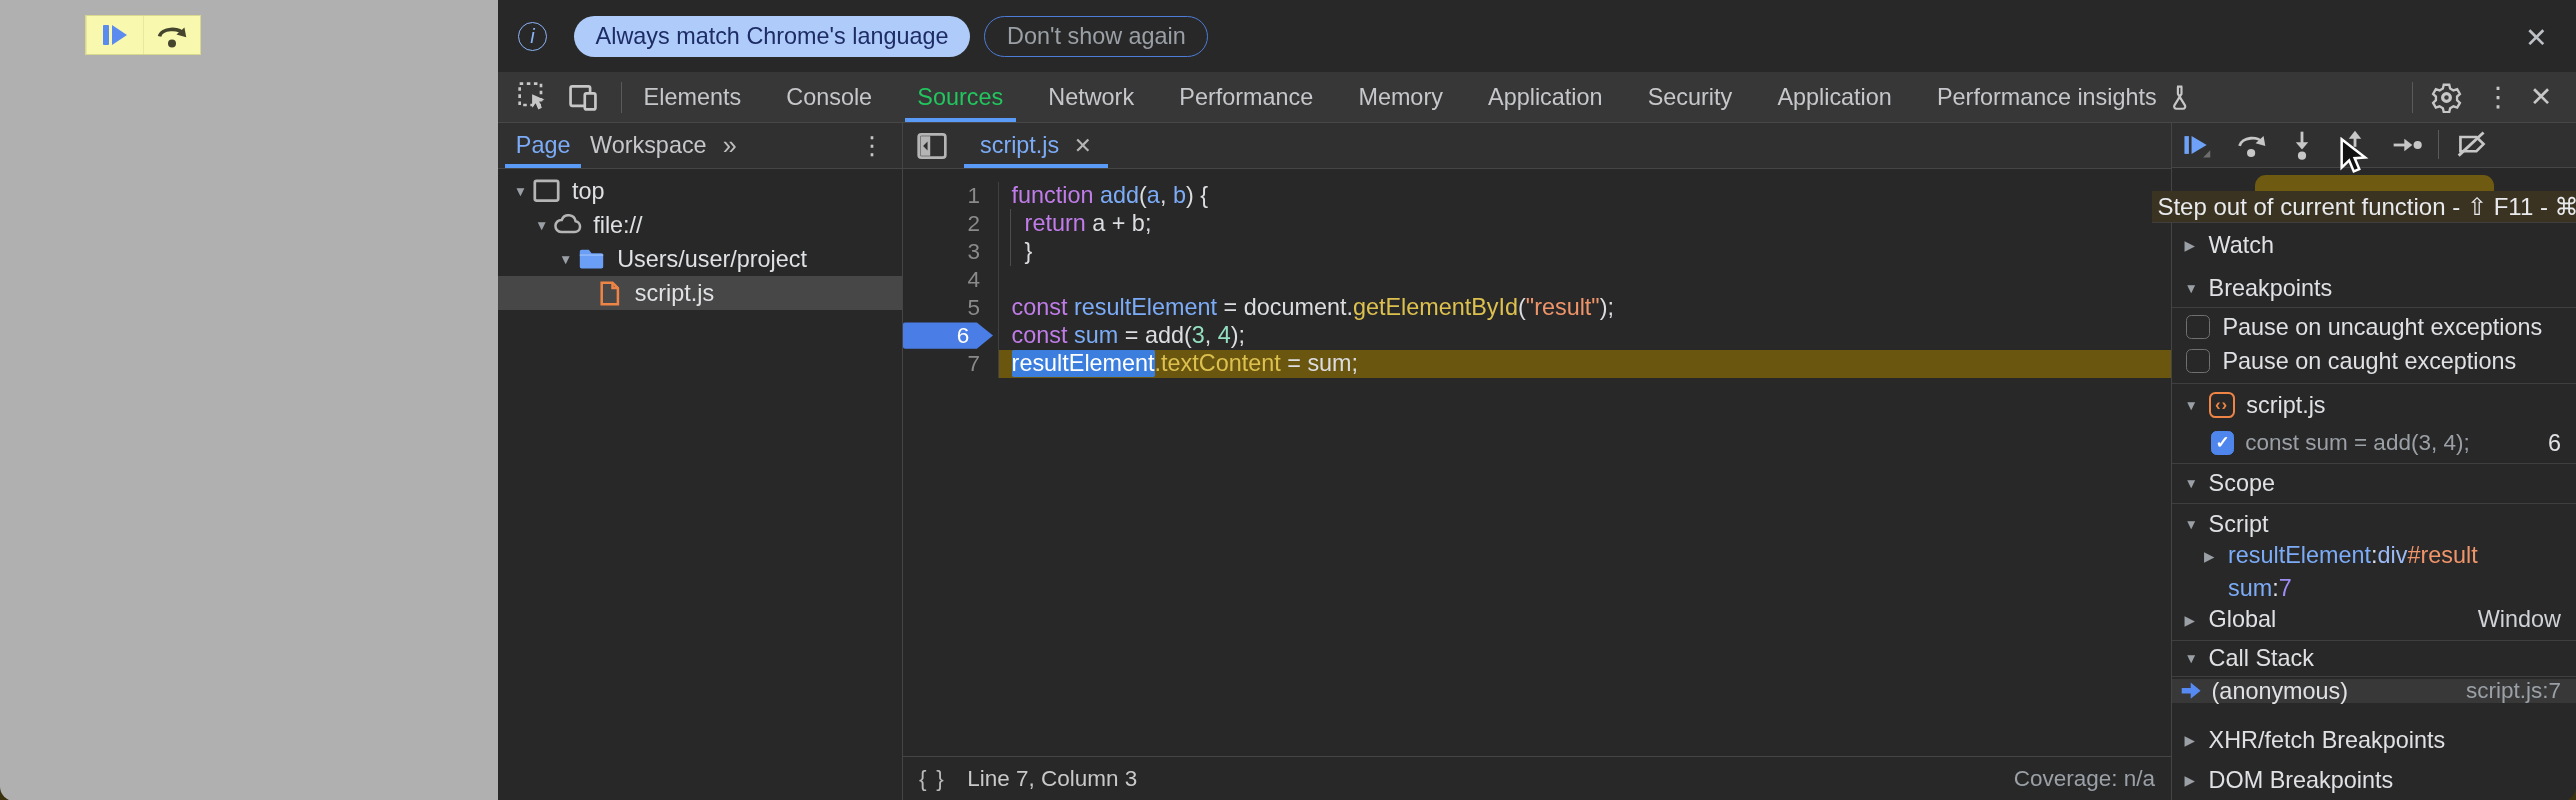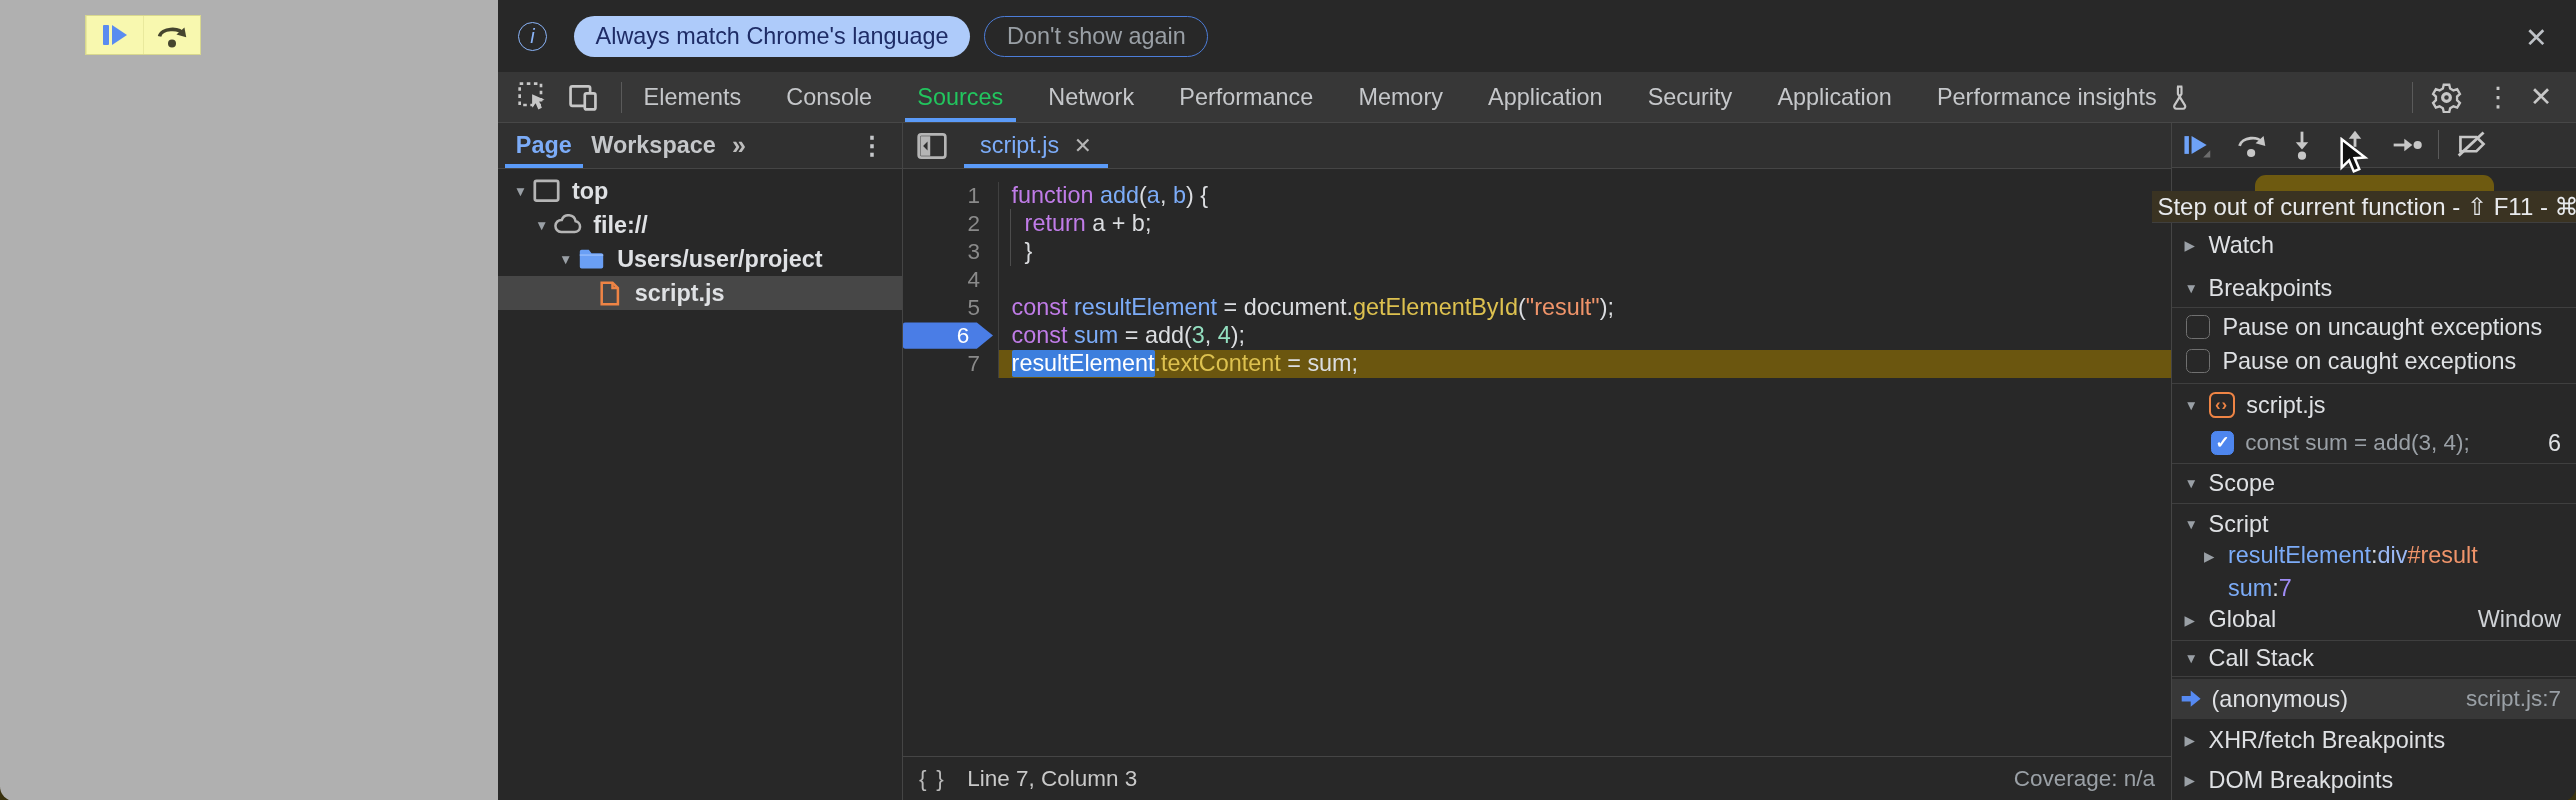--- a/index.html
+++ b/index.html
@@ -31,21 +31,21 @@
   .toolbar{position:absolute;left:0;top:72px;width:2078px;height:51px;background:#373737;border-bottom:0.9px solid #474747;box-sizing:border-box;}
   .tb-icon{position:absolute;top:8px;width:34px;height:34px;display:flex;align-items:center;justify-content:center;}
   .tb-sep{position:absolute;top:10px;width:0.9px;height:31px;background:#5a5a5a;}
   .top-tabs{position:absolute;left:133px;top:0;height:50px;display:flex;gap:20px;}
   .top-tab{position:relative;display:flex;align-items:center;padding:0 12.6px;font-size:23.4px;color:#c5c7ca;white-space:nowrap;}
   .top-tab.active{color:#22c55e;}
   .top-tab.active::after{content:"";position:absolute;left:0;right:0;bottom:0;height:3.6px;background:#5b9bf8;}
   .top-tab .flask{margin-left:10.8px;display:flex;}
 
   
-  .navigator{position:absolute;left:0;top:123px;width:405px;height:678px;background:#282828;border-right:0.9px solid #454545;box-sizing:border-box;font-weight:bold;}
+  .navigator{position:absolute;left:0;top:123px;width:405px;height:678px;background:#282828;border-right:0.9px solid #454545;box-sizing:border-box;}
   .editor{position:absolute;left:405px;top:123px;width:1268px;height:678px;background:#282828;}
   .sidebar{position:absolute;left:1673px;top:123px;width:406px;height:678px;background:#282828;border-left:0.9px solid #454545;box-sizing:border-box;}
 
   
   .nav-tabbar{position:relative;height:46px;background:#303030;border-bottom:0.9px solid #454545;box-sizing:border-box;display:flex;align-items:center;}
   .nav-tab{font-size:23.4px;color:#c5c7ca;margin-left:16px;position:relative;height:100%;display:flex;align-items:center;padding:0 1.8px;}
   .nav-tab.active{color:#7cacf8;}
   .nav-tab.active::after{content:"";position:absolute;left:-9px;right:-9px;bottom:0;height:3.6px;background:#5b9bf8;}
   .nav-overflow{font-size:25px;color:#bdbdbd;margin-left:14.4px;}
   .nav-kebab{position:absolute;right:14.4px;top:7.2px;width:31px;height:31px;display:flex;align-items:center;justify-content:center;font-size:25px;color:#c5c7ca;letter-spacing:0;}
@@ -427,21 +427,21 @@
           <span class="sb-tri" style="width: 24px;"></span>
           <span class="scope-name">sum</span>
           <span>: </span>
           <span class="v-num">7</span>
         </div>
         <div class="sb-row" style="top: 480px; height: 33px;">
           <span class="sb-tri">▶</span>
           <span>Global</span>
           <span class="right-meta" style="color: rgb(207, 210, 214);">Window</span>
         </div>
-        <div class="sb-row frame-row" style="top: 556px; height: 40px; padding-left: 7.2px;">
+        <div class="sb-row frame-row" style="top: 556px; height: 24px; padding-left: 7.2px;">
           <span style="margin-right: 9px;">
             <svg width="23.4" height="23.4" viewBox="0 0 26 26">
               <path d="M3 10h10V4l11 9-11 9v-6H3z" fill="#568af2"></path>
             </svg>
           </span>
           <span>(anonymous)</span>
           <span class="right-meta mono-gray">script.js:7</span>
         </div>
       </div>
 

